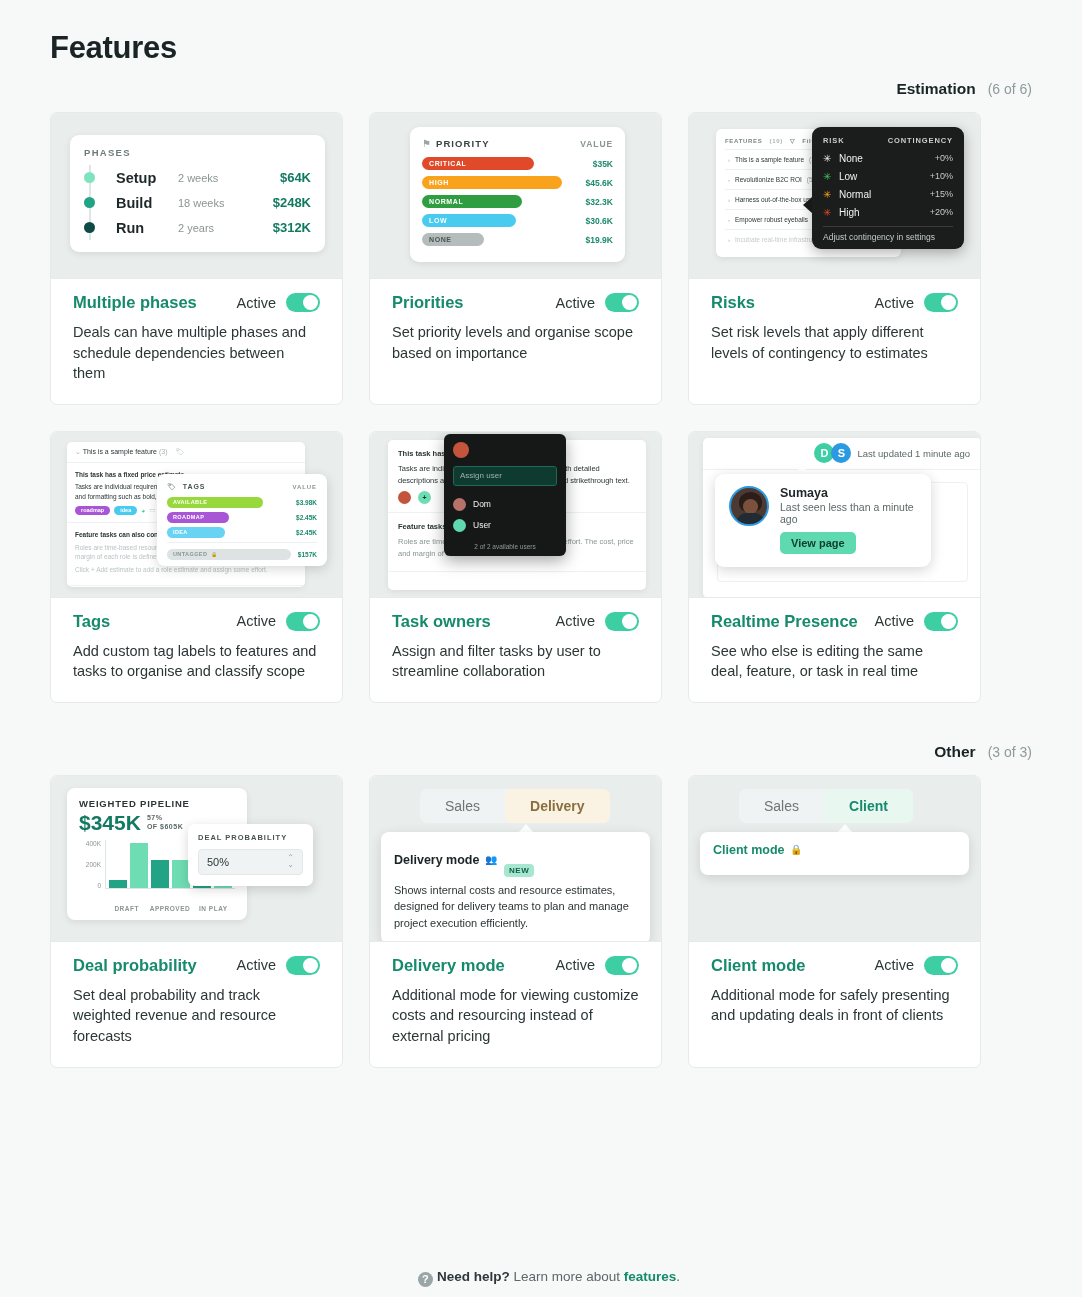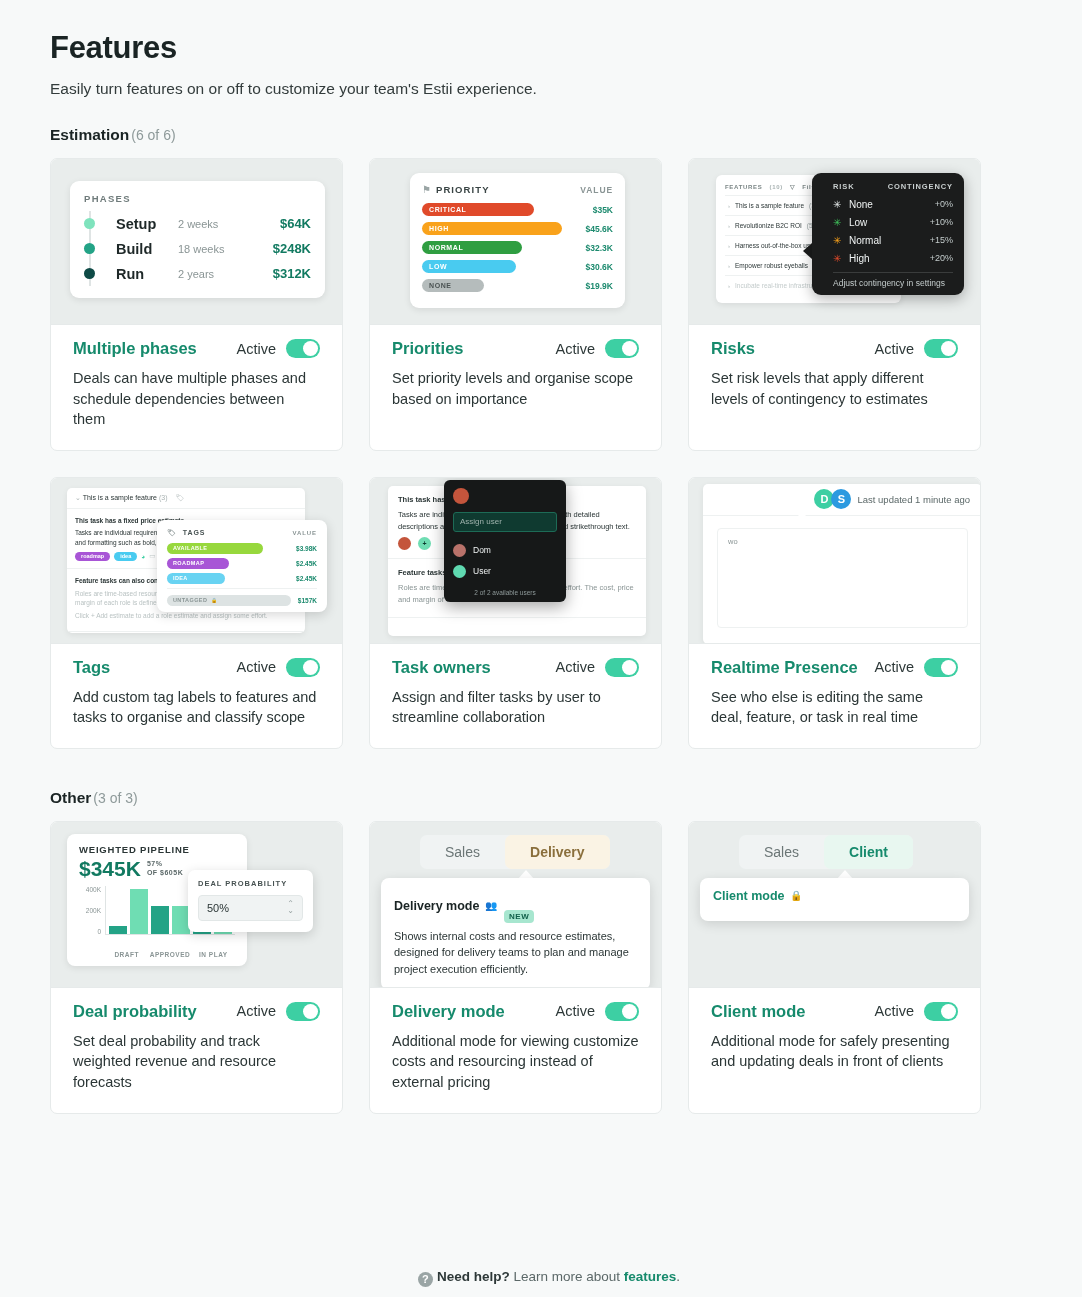--- a/index.html
+++ b/index.html
@@ -9,21 +9,21 @@
     background: #f7f9f9;
     font-family: "Liberation Sans", sans-serif;
     color: #222b2b;
     overflow: hidden;
   }
   .page { width: 1082px; height: 1297px; position: relative; padding: 30px 50px 0 50px; }
 
   .page-title { font-size: 31px; font-weight: bold; letter-spacing: -0.3px; color: #1a2424; margin-bottom: 14px; }
   .page-sub { font-size: 15.5px; color: #333c3c; margin-bottom: 28px; }
 
-  .section-head { display: flex; align-items: baseline; gap: 2px; margin-bottom: 14px; }
+  .section-head { display: flex; align-items: baseline; gap: 12px; margin-bottom: 14px; justify-content: flex-end; }
   .section-title { font-size: 15.5px; font-weight: bold; color: #1a2424; }
   .section-count { font-size: 14px; color: #8e9a9a; }
 
   .grid { display: grid; grid-template-columns: repeat(3, 293px); gap: 26px; }
 
   .card {
     background: #ffffff;
     border: 1px solid #e6eaea;
     border-radius: 7px;
     overflow: hidden;
@@ -91,21 +91,21 @@
   .pv-risk-bg { position:absolute; left:27px; top:16px; width:185px; background:#fff; border-radius:6px;
                 box-shadow:0 2px 6px rgba(0,0,0,.08); padding:8px 9px; }
   .rb-head { display:flex; align-items:center; gap:7px; font-size:6px; font-weight:bold; letter-spacing:0.7px;
              color:#7b8686; margin-bottom:5px; }
   .rb-row { display:flex; align-items:center; gap:5px; font-size:6.5px; color:#2b3636; padding:5.5px 0 5.5px 3px;
             border-top:1px solid #eef1f1; }
   .rb-row .chev { color:#a8b2b2; font-size:6px; }
   .rb-row .num { color:#9aa5a5; }
   .rb-row .ic { margin-left:auto; font-size:7px; }
   .pv-risk-pop { position:absolute; right:16px; top:14px; width:152px; background:#1b1c1c; border-radius:9px;
-                 padding:9px 11px 7px 21px; box-shadow:0 4px 14px rgba(0,0,0,.3); }
+                 padding:9px 11px 7px 11px; box-shadow:0 4px 14px rgba(0,0,0,.3); }
   .rp-head { display:flex; font-size:7.5px; font-weight:bold; letter-spacing:0.9px; color:#c9cfcf; margin-bottom:4px; }
   .rp-head .r { margin-left:auto; }
   .rp-row { display:flex; align-items:center; padding:3.5px 0; }
   .rp-star { width:13px; font-size:10px; }
   .rp-name { font-size:10px; color:#f0f3f3; margin-left:3px; }
   .rp-pct { margin-left:auto; font-size:9px; color:#c3cbcb; }
   .rp-foot { border-top:1px solid #3a3c3c; margin-top:5px; padding-top:5px; font-size:8.5px; color:#c3cbcb; }
   .pv-risk-tail { position:absolute; right:168px; top:84px; width:0;height:0;
                   border-top:8px solid transparent; border-bottom:8px solid transparent; border-right:9px solid #1b1c1c; }
 
@@ -197,21 +197,20 @@
                border-radius:4px; padding:2px 5px;margin-top:21px; }
   .mode-tail { position:absolute; width:0;height:0; border-left:8px solid transparent;
                border-right:8px solid transparent; border-bottom:9px solid #fff; top:48px; }
 </style>
 </head>
 <body>
 
 <div class="page">
 
   <h1 class="page-title">Features</h1>
-  <div class="page-sub">Easily turn features on or off to customize your team's Estii experience.</div>
 
   <div class="section-head">
     <div class="section-title">Estimation</div>
     <div class="section-count">(6 of 6)</div>
   </div>
 
   <div class="grid">
 
     <div class="card">
       <div class="card-preview">
@@ -514,20 +513,32 @@
           <div class="rt-top">
             <span class="av" style="width:20px;height:20px;background:#3dcfa3;font-size:11px">D</span>
             <span class="av" style="width:20px;height:20px;background:#2c9ae0;font-size:11px;margin-left:-9px">S</span>
             <span class="rt-updated">Last updated 1 minute ago</span>
           </div>
           <div class="rt-inner">
             <span>wo</span>
           </div>
         </div>
         <div class="rt-tail"></div>
+        <div class="pv-rt-pop">
+          <div class="rt-face">
+            <div style="position:absolute;left:8px;top:4px;width:23px;height:20px;border-radius:50% 50% 40% 40%;background:#2b1d18"></div>
+            <div style="position:absolute;left:12px;top:11px;width:15px;height:15px;border-radius:50%;background:#7a513c"></div>
+            <div style="position:absolute;left:6px;bottom:0;width:27px;height:11px;border-radius:9px 9px 0 0;background:#222b33"></div>
+          </div>
+          <div>
+            <div class="rt-name">Sumaya</div>
+            <div class="rt-seen">Last seen less than a minute ago</div>
+            <div class="rt-btn">View page</div>
+          </div>
+        </div>
       </div>
       <div class="card-body">
         <div class="card-titlerow">
           <div class="card-title">Realtime Presence</div>
           <div class="card-state">
             <span class="state-label">Active</span>
             <span class="toggle">
                 <span class="knob"></span>
               </span>
           </div>

